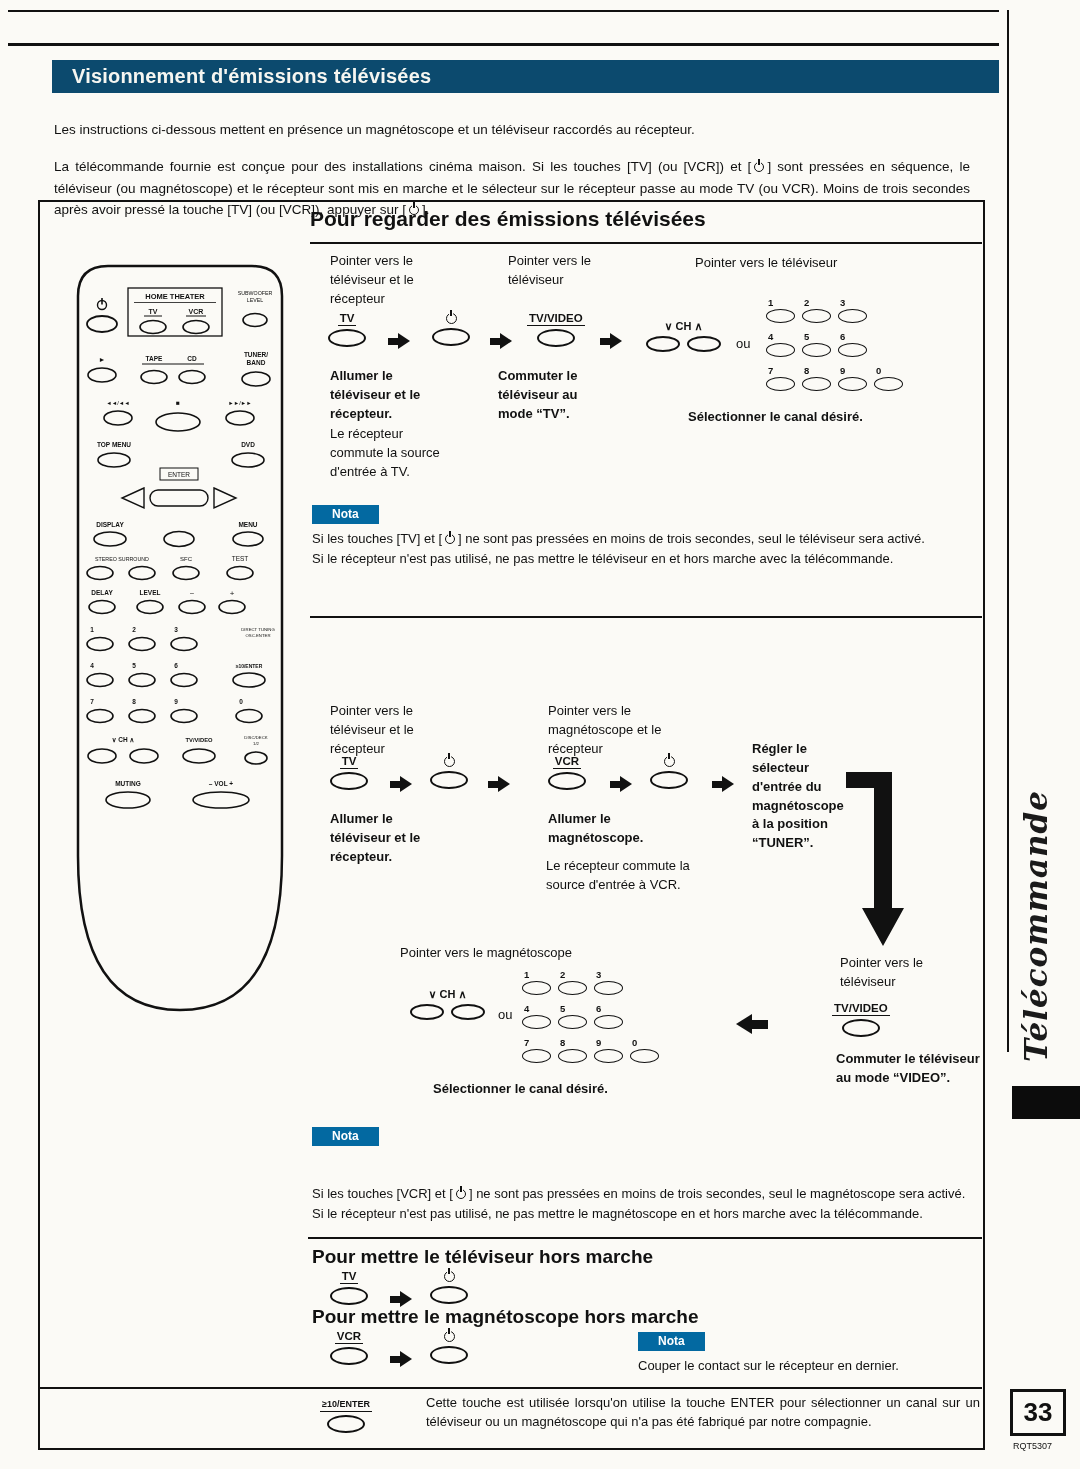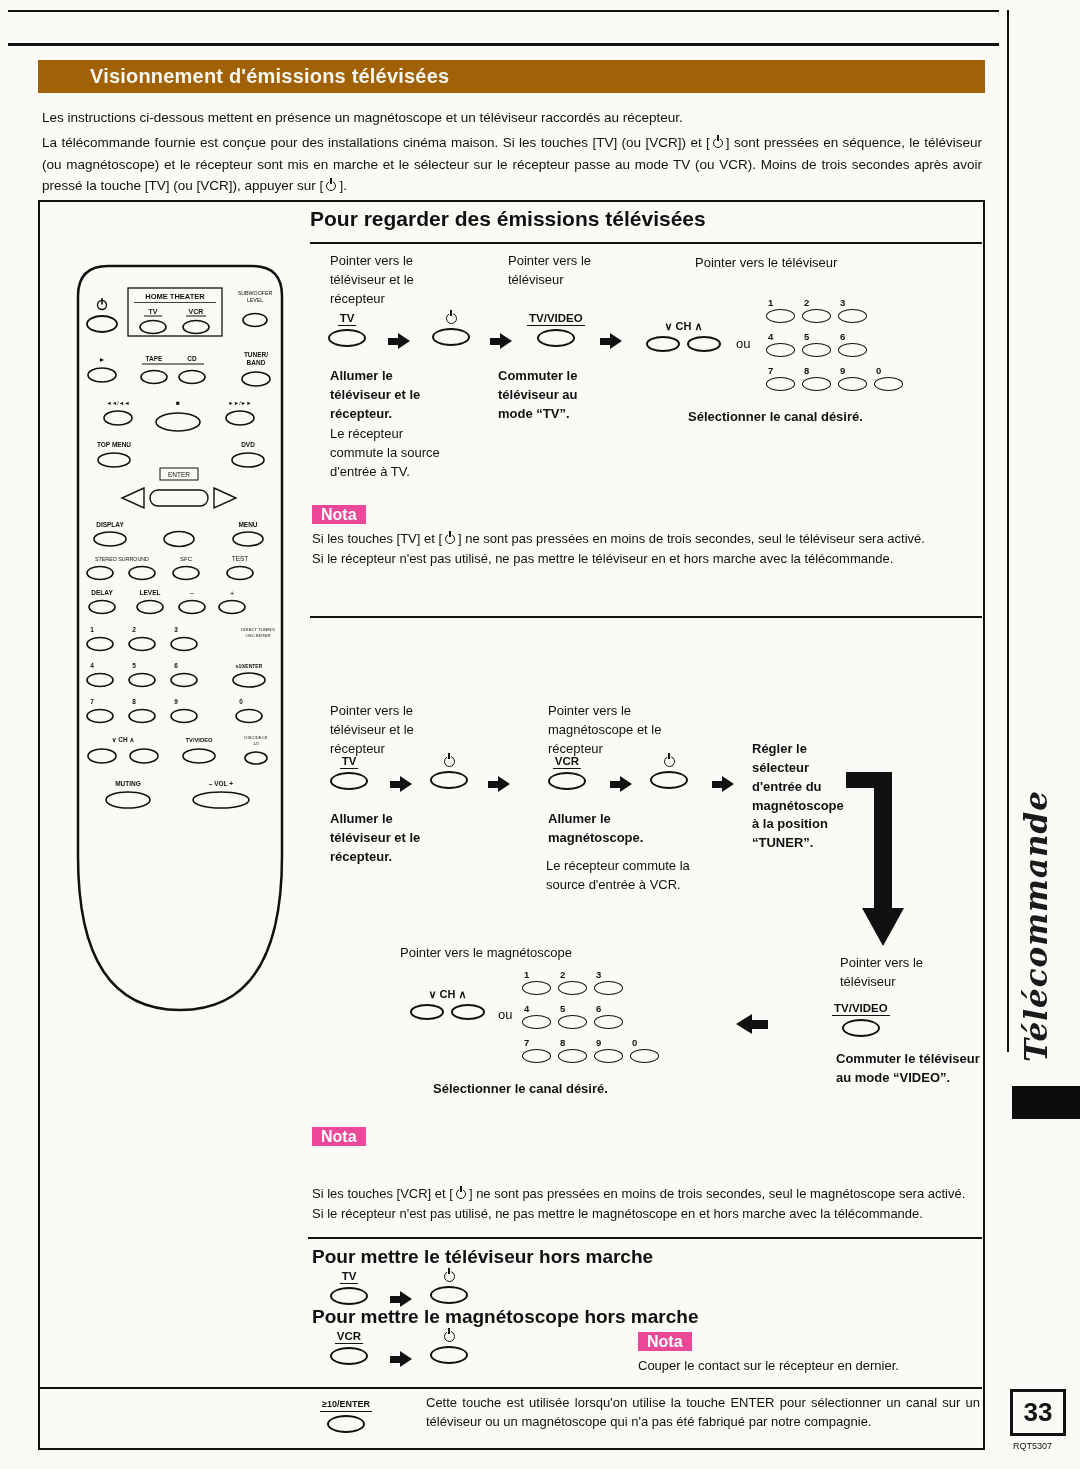--- a/index.html
+++ b/index.html
@@ -1,22 +1,22 @@
 <!DOCTYPE html>
 <html><head>
 <meta charset="utf-8">
 <style>
   *{margin:0;padding:0;box-sizing:border-box}
   body{background:#9a9a9a;font-family:"Liberation Sans",sans-serif}
   .page{position:relative;width:1080px;height:1469px;background:#fbfaf6;color:#111;overflow:hidden}
   .abs{position:absolute}
   .rule{position:absolute;background:#111}
-  .title-bar{position:absolute;left:38px;top:60px;width:947px;height:33px;background:#a16207;color:#f6f6f1;font-size:20px;font-weight:700;line-height:33px;padding-left:52px;letter-spacing:.2px}
+  .title-bar{position:absolute;left:52px;top:60px;width:947px;height:33px;background:#0c4a6e;color:#f6f6f1;font-size:20px;font-weight:700;line-height:33px;padding-left:20px;letter-spacing:.2px}
   .intro{position:absolute;left:38px;top:103px;width:948px;font-size:13.5px;line-height:1.58;text-align:justify}
-  .intro p{margin:4px}
+  .intro p{margin:16px}
   .main-box{position:absolute;left:38px;top:200px;width:947px;height:1250px;border:2.5px solid #111}
   .h1{position:absolute;font-size:21px;font-weight:700;white-space:nowrap}
   .ptr{position:absolute;font-size:13px;line-height:1.45}
   .bld{position:absolute;font-size:13px;line-height:1.45;font-weight:700}
   .txt{position:absolute;font-size:13px;line-height:1.45}
   .hline{position:absolute;background:#111;height:1.5px}
   .btnc{position:absolute;display:flex;flex-direction:column;align-items:center}
   .blabel{font-size:11.5px;font-weight:700;border-bottom:1.6px solid #111;padding:0 2px;margin-bottom:3px;line-height:13px;white-space:nowrap}
   .blabel.small{font-size:9px;border-bottom-width:1.2px}
   .oval{display:block;width:38px;height:18px;border:2px solid #111;border-radius:50%}
@@ -32,21 +32,21 @@
   .arr.big i{width:16px;height:9px}
   .arr.big b{border-top-width:10px;border-bottom-width:10px;border-left-width:16px}
   .chgrp{position:absolute;display:flex;flex-direction:column;align-items:center}
   .chlbl{font-size:11px;font-weight:700;margin-bottom:3px;white-space:nowrap}
   .chovals{display:flex;gap:7px}
   .keypad{position:absolute}
   .krow{display:flex}
   .key{display:flex;flex-direction:column;width:36px}
   .key .num{font-size:9.5px;font-weight:700;line-height:10px;margin-left:2px;font-style:normal}
   .key .koval{display:block;width:29px;height:14px;border:1.8px solid #111;border-radius:50%;margin:1px 0 9px}
-  .nota{position:absolute;background:#ec4899;color:#fff;font-size:16px;font-weight:700;padding:2px 9px;line-height:15px}
+  .nota{position:absolute;background:#0369a1;color:#fff;font-size:12px;font-weight:700;padding:2px 20px;line-height:15px}
   .ntext{position:absolute;font-size:13px;line-height:1.5}
   .ntext p{margin:0}
   .offh{position:absolute;font-size:19px;font-weight:700;white-space:nowrap}
   .vert{position:absolute;left:1018px;top:1062px;transform:rotate(-90deg);transform-origin:0 0;font-family:"DejaVu Serif",serif;font-style:italic;font-weight:700;font-size:31px;letter-spacing:1px;color:#1a1a1a;white-space:nowrap}
   .tab{position:absolute;left:1012px;top:1086px;width:68px;height:33px;background:#0c0c0c}
   .pagebox{position:absolute;left:1010px;top:1389px;width:56px;height:47px;border:3px solid #111;display:flex;align-items:center;justify-content:center;font-size:26px;font-weight:700}
   .code{position:absolute;left:1013px;top:1441px;font-size:9px}
   .remote{position:absolute;left:16px;top:56px}
   .remote .strokes{stroke:#111;fill:none}
   .remote .labels{fill:#111;font-family:"Liberation Sans",sans-serif}

